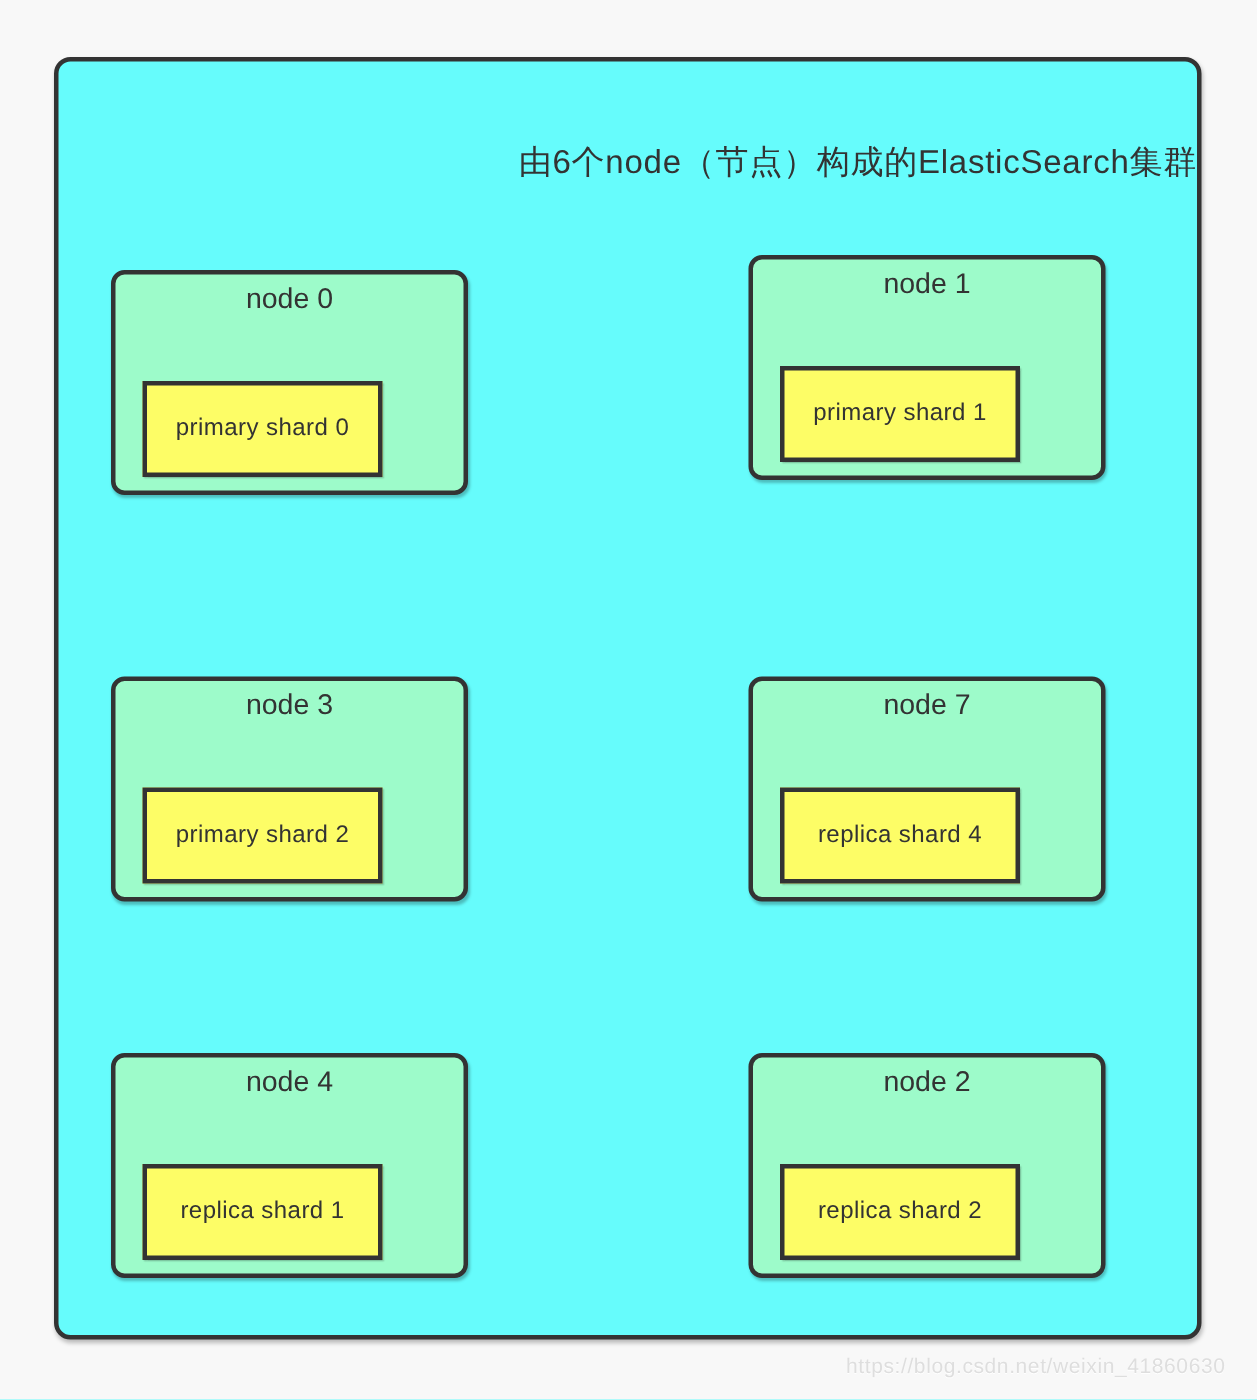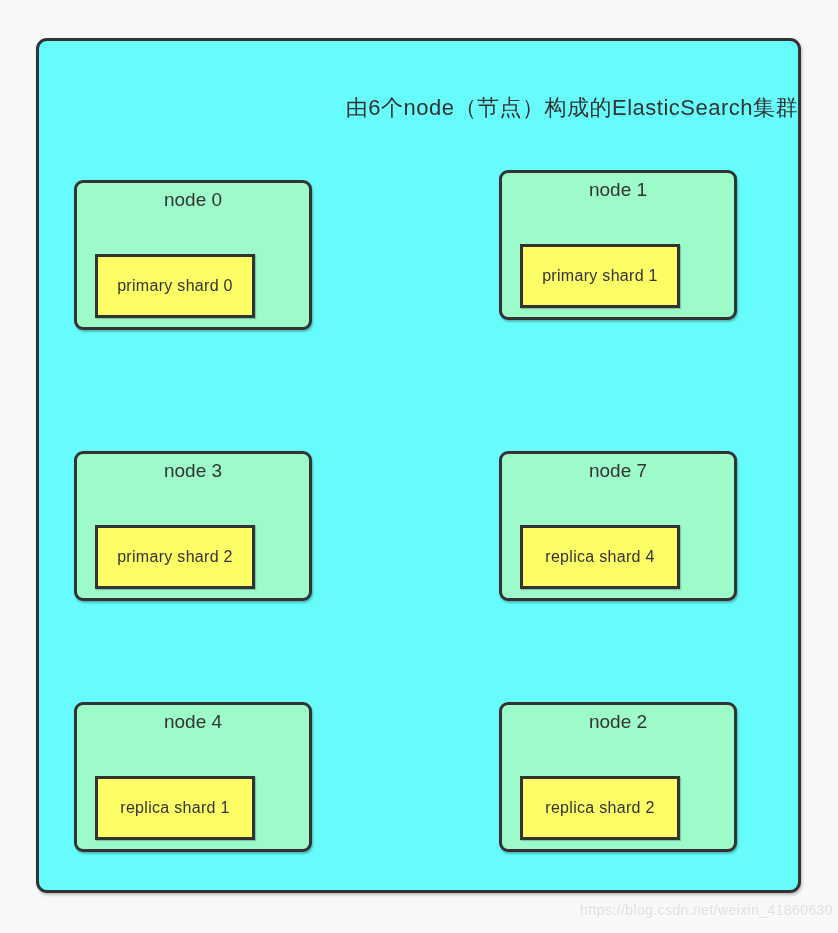--- a/index.html
+++ b/index.html
@@ -72,21 +72,21 @@
     justify-content:center;
     box-shadow:1px 1px 1px rgba(0,0,0,0.2);
   }
   .shard-label{
     font-size:16px;
     color:var(--text);
     letter-spacing:0.3px;
   }
   .watermark{
     position:absolute;
-    right:5px; top:902px;
+    right:21px; top:902px;
     font-size:14px;
     color:var(--watermark);
     text-shadow:0 1px 0 #ffffff;
     letter-spacing:0.4px;
     text-align:right;
   }
 </style>
 </head>
 <body>
 

